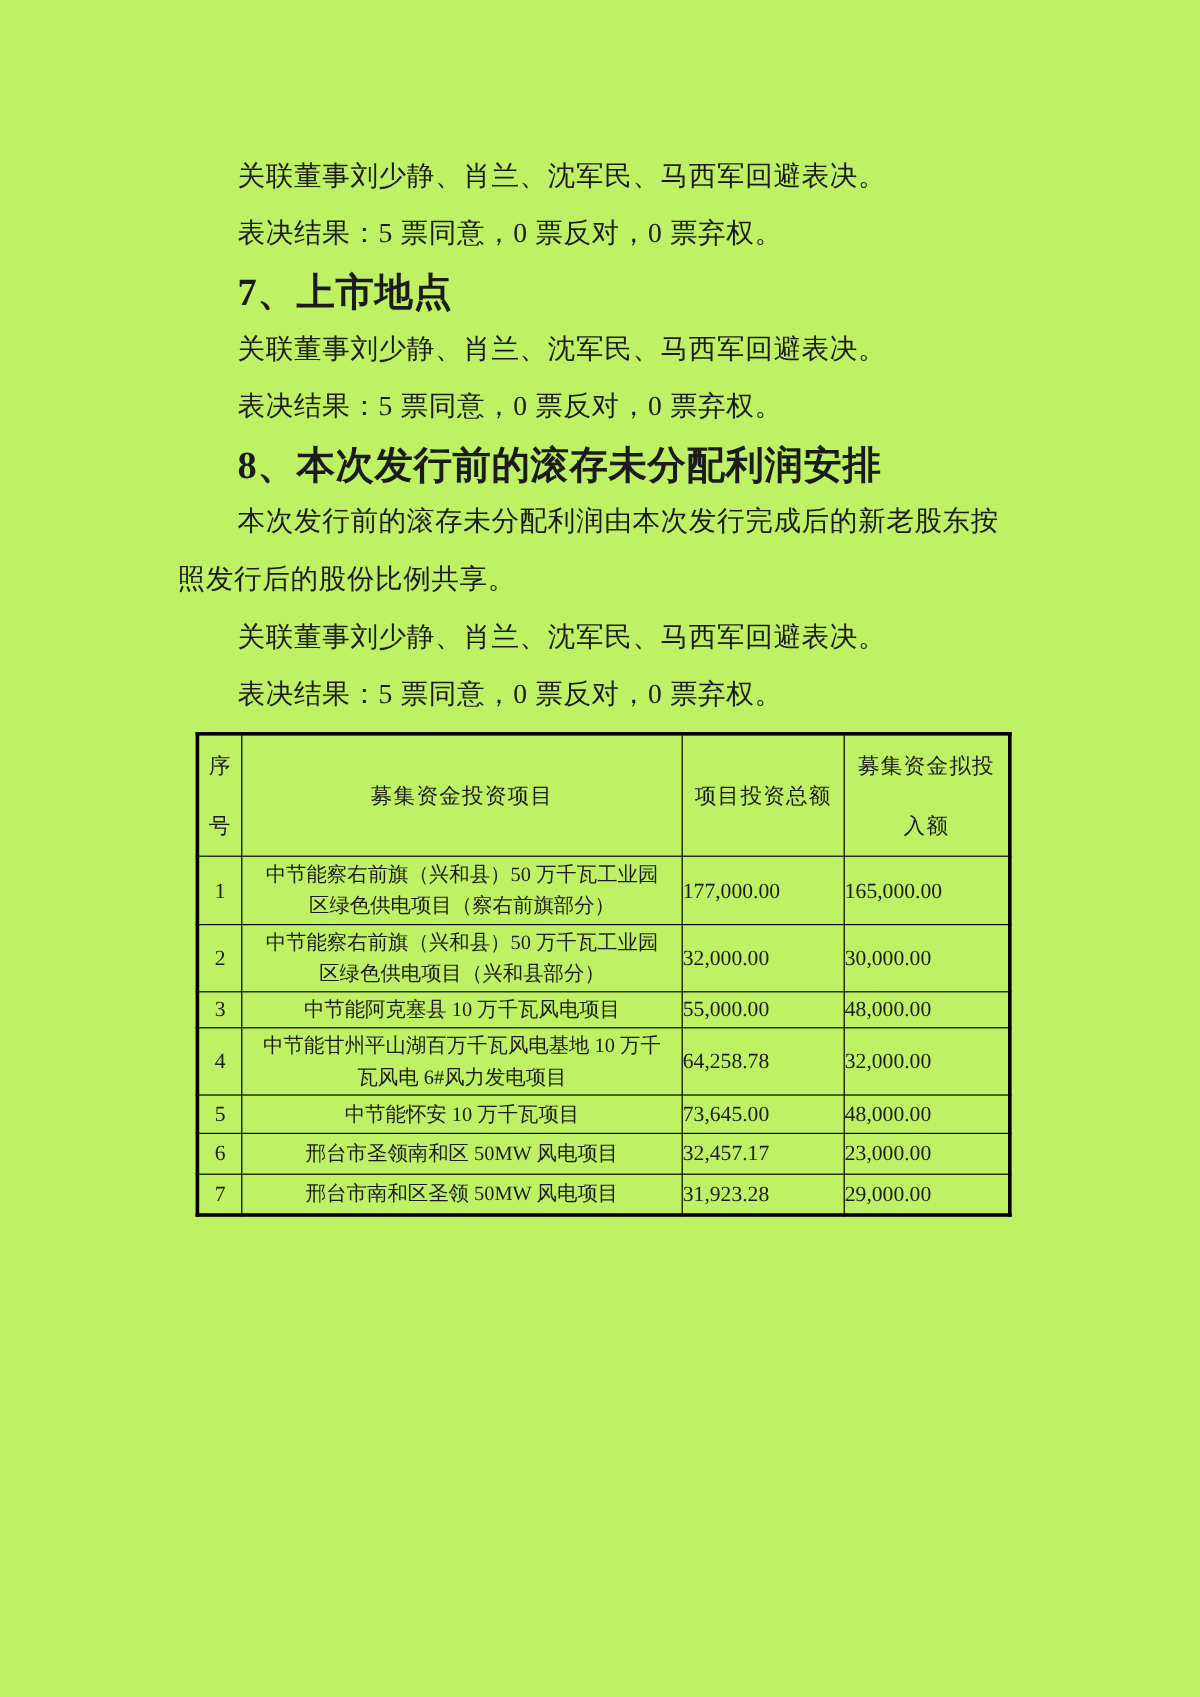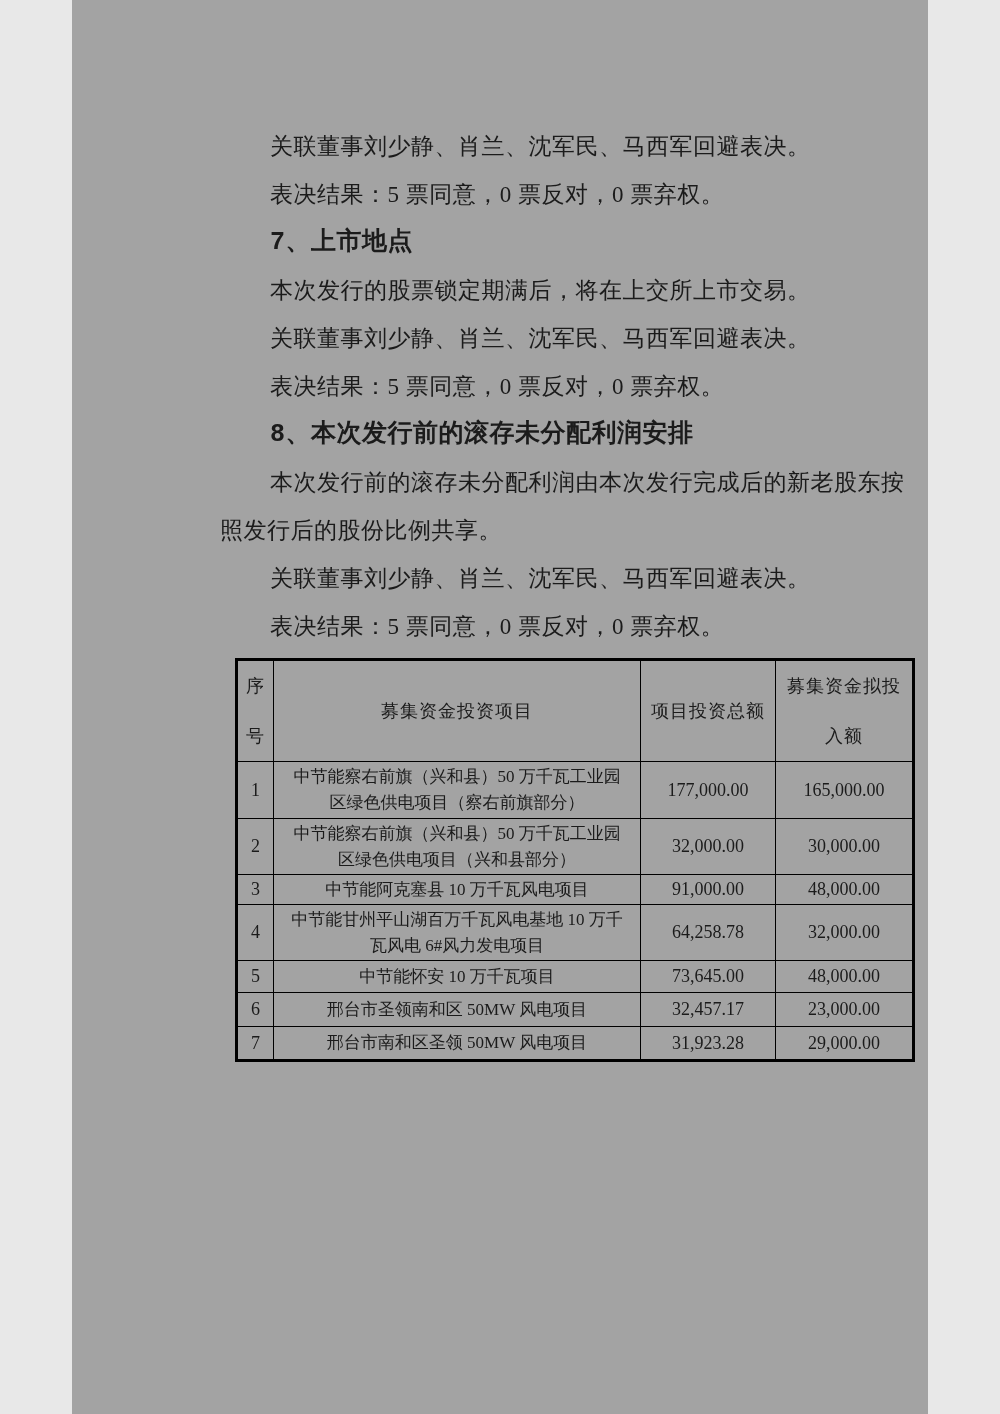--- a/index.html
+++ b/index.html
@@ -1,55 +1,54 @@
 <!DOCTYPE html>
 <html><head>
 <meta charset="utf-8">
 <style>
   html,body{margin:0;padding:0;background:#e8e8e8;}
   .page{
-    width:856px;height:1414px;background:#a3a3a3;position:relative;
+    width:1000px;height:1414px;background:#bef264;position:relative;
     font-family:"Liberation Serif","DejaVu Serif",serif;color:#1b1b1b;
     margin:0 auto;overflow:hidden;
   }
   .content{position:absolute;left:148px;top:123px;width:706px;}
   p.body{
     margin:0;font-size:23px;line-height:48px;letter-spacing:.5px;
     text-indent:50px;white-space:pre;
   }
   p.heading{
-    margin:0;font-size:25px;font-weight:bold;line-height:48px;
-    letter-spacing:.5px;text-indent:50px;white-space:pre;font-family:Liberation Mono, monospace;
+    margin:0;font-size:32px;font-weight:bold;line-height:48px;
+    letter-spacing:.5px;text-indent:50px;white-space:pre;
   }
   .unit{font-size:20px;line-height:28px;text-align:right;padding-right:2px;}
   table.fund{
     border-collapse:collapse;table-layout:fixed;width:677px;
     margin-left:15px;margin-top:7px;border:3px solid #000;
   }
   table.fund th,table.fund td{border:1px solid #000;padding:0;font-weight:normal;}
   table.fund thead tr{height:102px;}
   .ml{white-space:pre-line;}
   th{font-size:18px;text-align:center;vertical-align:middle;letter-spacing:1px;}
   th.tall{line-height:50px;}
   td.c-no{text-align:center;font-size:18px;vertical-align:middle;}
   td.c-proj{font-size:17px;line-height:26px;vertical-align:middle;padding-left:10px;padding-right:4px;text-align:center;}
-  td.c-num{text-align:center;font-size:18px;vertical-align:middle;padding-right:10px;}
+  td.c-num{text-align:left;font-size:18px;vertical-align:middle;padding-right:10px;}
   tr.rh57{height:57px;} tr.rh56{height:56px;} tr.rh30{height:30px;}
   tr.rh32{height:32px;} tr.rh34{height:34px;}
 </style>
 </head>
 <body>
 
 <div class="page">
   <div class="content">
 
     <p class="body">关联董事刘少静、肖兰、沈军民、马西军回避表决。</p>
     <p class="body">表决结果：5 票同意，0 票反对，0 票弃权。</p>
     <p class="heading">7、上市地点</p>
-    <p class="body">本次发行的股票锁定期满后，将在上交所上市交易。</p>
     <p class="body">关联董事刘少静、肖兰、沈军民、马西军回避表决。</p>
     <p class="body">表决结果：5 票同意，0 票反对，0 票弃权。</p>
     <p class="heading">8、本次发行前的滚存未分配利润安排</p>
     <p class="body">本次发行前的滚存未分配利润由本次发行完成后的新老股东按
 照发行后的股份比例共享。</p>
     <p class="body">关联董事刘少静、肖兰、沈军民、马西军回避表决。</p>
     <p class="body">表决结果：5 票同意，0 票反对，0 票弃权。</p>
 
 
     <table class="fund">
@@ -80,21 +79,21 @@
         <tr class="rh56">
           <td class="c-no">2</td>
           <td class="c-proj ml">中节能察右前旗（兴和县）50 万千瓦工业园
 区绿色供电项目（兴和县部分）</td>
           <td class="c-num">32,000.00</td>
           <td class="c-num">30,000.00</td>
         </tr>
         <tr class="rh30">
           <td class="c-no">3</td>
           <td class="c-proj ml">中节能阿克塞县 10 万千瓦风电项目</td>
-          <td class="c-num">91,000.00</td>
+          <td class="c-num">55,000.00</td>
           <td class="c-num">48,000.00</td>
         </tr>
         <tr class="rh56">
           <td class="c-no">4</td>
           <td class="c-proj ml">中节能甘州平山湖百万千瓦风电基地 10 万千
 瓦风电 6#风力发电项目</td>
           <td class="c-num">64,258.78</td>
           <td class="c-num">32,000.00</td>
         </tr>
         <tr class="rh32">

